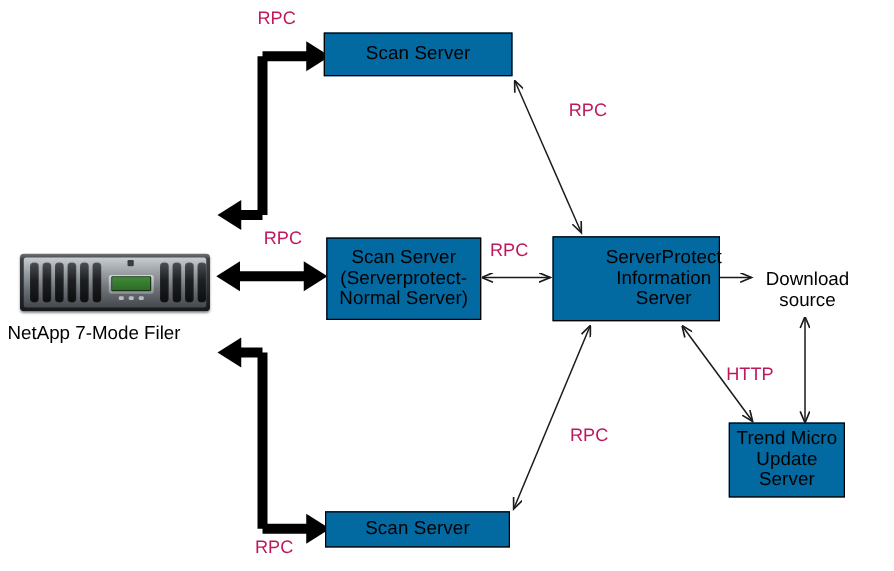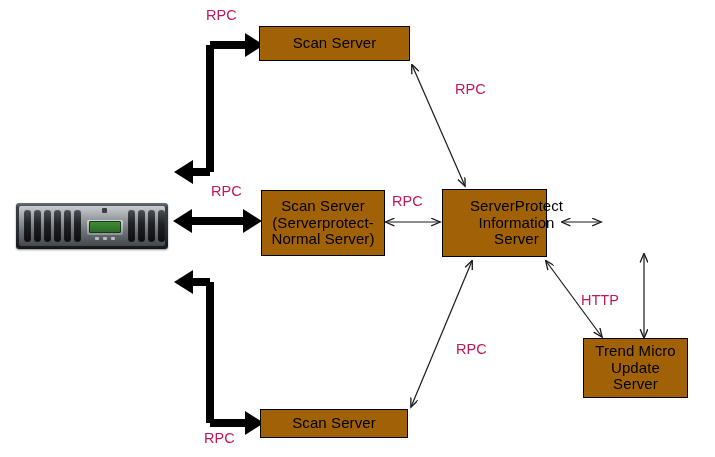--- a/index.html
+++ b/index.html
@@ -18,21 +18,21 @@
     height: 457px;
     background: #ffffff;
     overflow: hidden;
   }
 
   
   .node-box {
     position: absolute;
     box-sizing: border-box;
     border: 1.6px solid #000000;
-    background: #a16207;
+    background: #0369a1;
     display: flex;
     align-items: center;
     justify-content: center;
     text-align: center;
     font-size: 15px;
     line-height: 1.12;
     color: #000000;
     letter-spacing: 0.1px;
   }
   .node-box .lbl { display: block; white-space: pre-line; }
@@ -243,47 +243,52 @@
         </span>
       </div>
       <div class="filer-side right">
         <span class="slot"></span>
         <span class="slot"></span>
         <span class="slot"></span>
         <span class="slot"></span>
       </div>
     </div>
   </div>
+  <div class="filer-caption">NetApp 7-Mode Filer</div>
 
   <div class="node-box" style="left:259px; top:26px; width:151px; height:35px;">
     <span class="lbl">Scan Server</span>
   </div>
 
   <div class="node-box" style="left:261px; top:190px; width:124px; height:66px;">
     <span class="lbl">Scan Server
 (Serverprotect-
 Normal Server)</span>
   </div>
 
-  <div class="node-box" style="left:442px; top:189px; width:105px; height:68px;padding-left:44px;">
+  <div class="node-box" style="left:442px; top:189px; width:134px; height:68px;padding-left:44px;">
     <span class="lbl">ServerProtect
 Information
 Server</span>
   </div>
 
   <div class="node-box" style="left:260px; top:409px; width:148px; height:29px;">
     <span class="lbl">Scan Server</span>
   </div>
 
-  <div class="node-box" style="left:583px; top:338px; width:105px; height:60px;">
+  <div class="node-box" style="left:583px; top:338px; width:93px; height:60px;">
     <span class="lbl">Trend Micro
 Update
 Server</span>
   </div>
 
+  <div class="plain-label" style="left:600px; top:197px; width:92px;">
+    <span>Download
+source</span>
+  </div>
 
   <div class="edge-label" style="left:206px; top:7px;">
     <span>RPC</span>
   </div>
 
   <div class="edge-label" style="left:455px; top:81px;">
     <span>RPC</span>
   </div>
 
   <div class="edge-label" style="left:211px; top:183px;">

